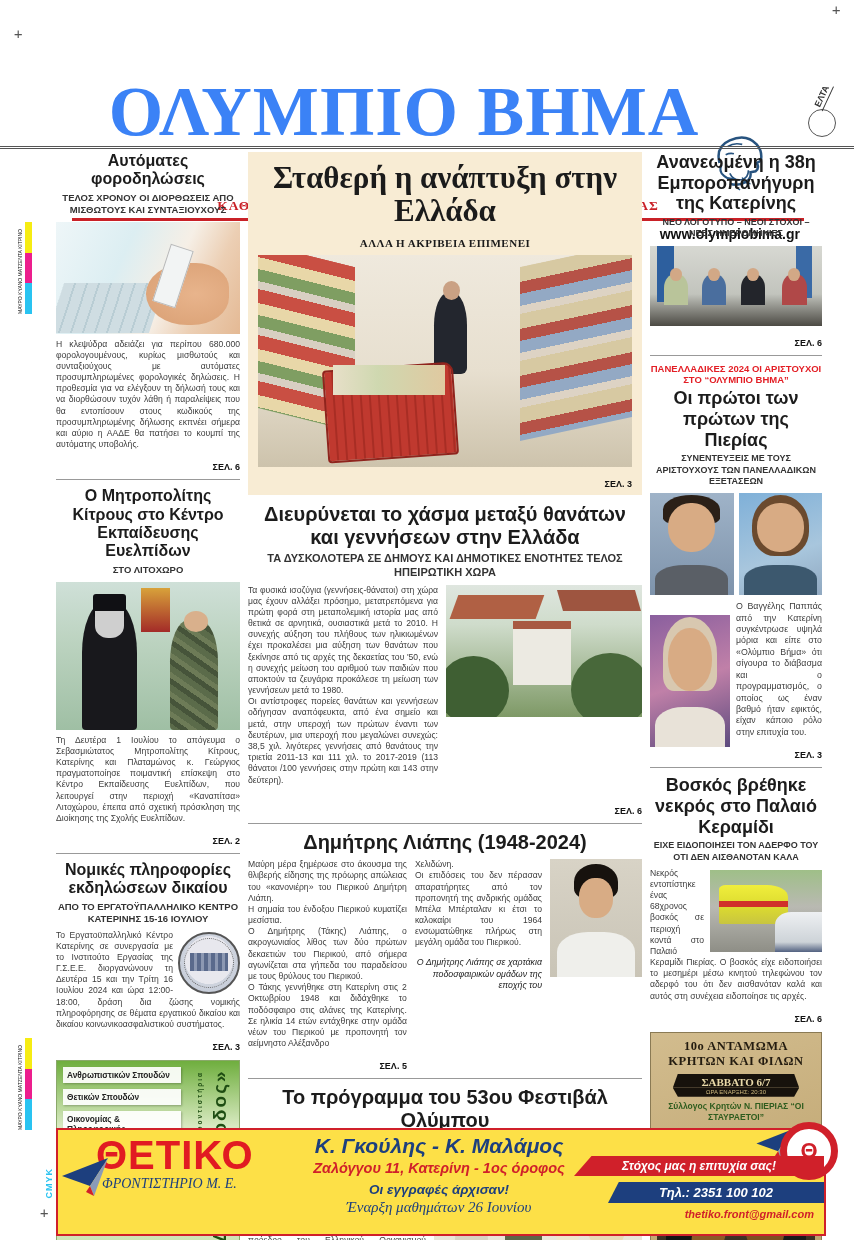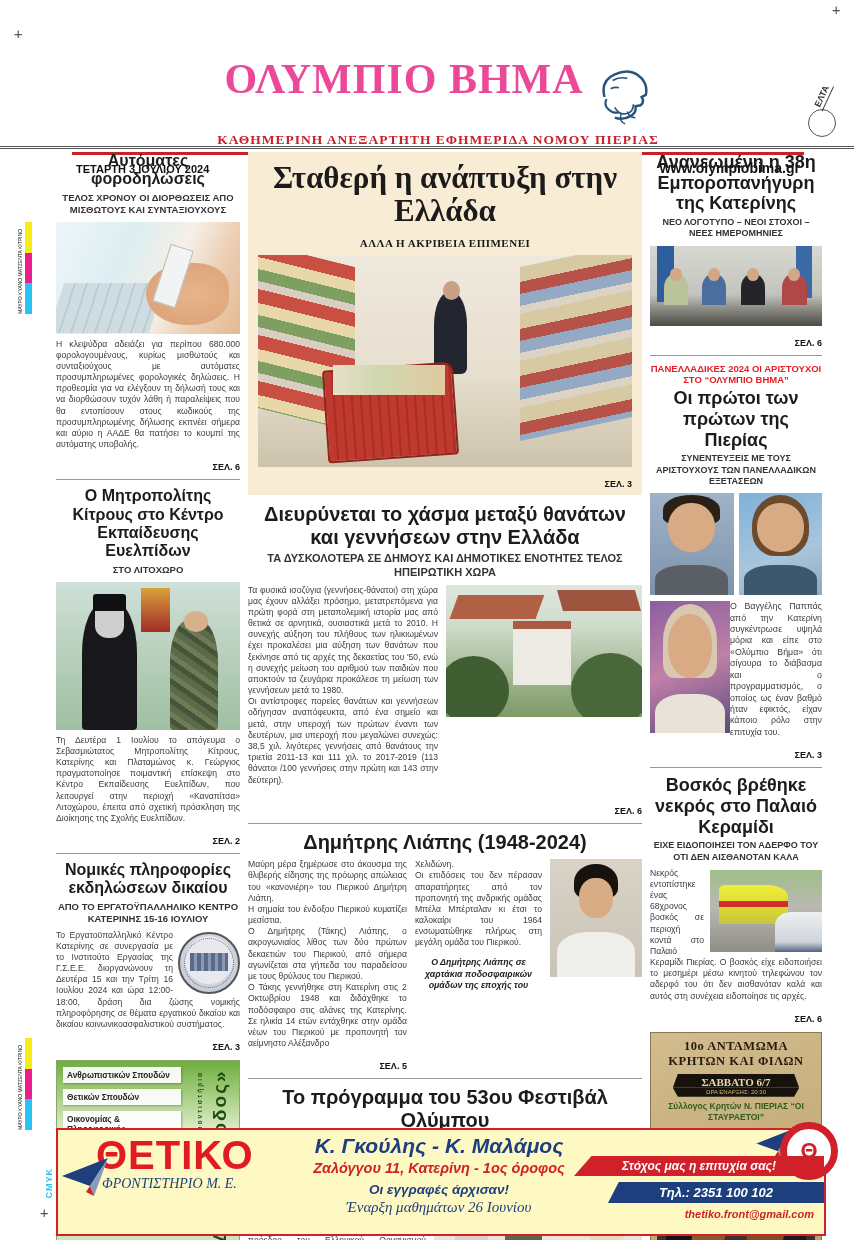--- a/index.html
+++ b/index.html
@@ -16,22 +16,22 @@
   .strip .c-y{background:#f6ec13;} .strip .c-m{background:#ec1e8d;} .strip .c-c{background:#29c3f1;}
   .striptext{position:absolute;left:17px;width:10px;font-size:5px;color:#111;
              writing-mode:vertical-rl;transform:rotate(180deg);letter-spacing:0;}
   .st-top{top:224px;height:90px;} .st-bot{top:1040px;height:90px;}
   .cmyk-vert{position:absolute;left:44px;top:1168px;writing-mode:vertical-rl;transform:rotate(180deg);
              font-size:9px;font-weight:bold;color:#29c3f1;letter-spacing:1px;}
 
   
   .masthead{position:absolute;left:72px;top:30px;width:732px;}
   .mast-row{display:flex;align-items:flex-end;justify-content:center;gap:6px;}
-  .mast-title{font-family:"Liberation Serif",serif;font-weight:bold;color:#ec4899;
-              font-size:42px;line-height:1;letter-spacing:1px;white-space:nowrap;}
+  .mast-title{font-family:"Liberation Serif",serif;font-weight:bold;color:#3b82f6;
+              font-size:70px;line-height:1;letter-spacing:1px;white-space:nowrap;}
   .zeus{width:62px;height:62px;flex:0 0 auto;}
   .tagline{text-align:center;color:#c92127;font-weight:bold;font-size:13.5px;
            font-family:"Liberation Serif",serif;letter-spacing:1px;margin-top:4px;}
   .mast-rule{border:0;border-top:3px solid #c92127;margin:4px 0 5px 0;}
   .dateline{display:flex;justify-content:space-between;align-items:baseline;
             font-size:11px;font-weight:bold;color:#111;padding:0 4px;}
   .dl-web{font-size:14px;}
   .elta{position:absolute;right:-38px;top:55px;width:40px;text-align:center;}
   .elta-mark{display:inline-block;transform:rotate(-65deg);font-size:9px;font-weight:bold;
              color:#333;border-bottom:1px solid #333;padding:1px 2px;}
@@ -136,28 +136,28 @@
 
   
   .growth-box{background:#f8ecd4;padding:10px 10px 6px;}
   .growth-title{font-family:"Liberation Serif",serif;font-weight:bold;font-size:31px;line-height:1.05;
       text-align:center;color:#1b1b1b;}
   .growth-sub{font-family:"Liberation Serif",serif;font-weight:bold;font-size:11px;text-align:center;
       color:#1b1b1b;margin-top:10px;letter-spacing:.5px;}
   .c-title{font-size:20px;} .c-sub{font-size:11px;}
   .tworow{display:flex;gap:8px;margin-top:5px;}
   .tworow .a-body{margin-top:0;}
-  .liapis-caption{font-size:8.8px;font-weight:bold;text-align:center;font-style:italic;margin-top:8px;line-height:1.3;}
+  .liapis-caption{font-size:8.8px;font-weight:normal;text-align:right;font-style:italic;margin-top:8px;line-height:1.3;}
 
   
   .r-title{font-size:18px;} .r-sub{font-size:9px;}
   .kicker{color:#e31e25;font-weight:bold;font-size:9.5px;text-align:center;line-height:1.25;}
   .stu-grid{display:flex;gap:5px;margin-top:6px;}
   .stu-grid .photo{flex:1;height:102px;margin-top:0;}
-  .stu-row{display:flex;margin-top:6px;}
+  .stu-row{display:flex;gap:6px;margin-top:6px;align-items:center;}
   .stu-row .photo{width:80px;height:132px;flex:0 0 auto;margin-top:0;}
   .stu-row .a-body{margin-top:0;font-size:8.8px;}
 
   
   .legal-logo{float:right;width:58px;height:58px;border-radius:50%;border:2px solid #555;margin:2px 0 2px 5px;
       background:radial-gradient(circle at 50% 45%,#e8e8ee 55%,#cfd4de 56%,#b9c2d2 100%);position:relative;overflow:hidden;}
   .legal-logo .ppl{position:absolute;left:18%;top:34%;width:64%;height:30%;
       background:repeating-linear-gradient(90deg,#5a6a8c 0 4px,#8c98b2 4px 7px);}
   .legal-logo .ring{position:absolute;inset:4px;border-radius:50%;border:1px dotted #666;}
 
@@ -189,21 +189,21 @@
       padding:1px 0 2px;clip-path:polygon(0 0,100% 0,96% 100%,4% 100%);}
   .cr-org{font-size:8.5px;color:#2e5c1e;font-weight:bold;text-align:center;margin-top:4px;line-height:1.3;}
   .cr-names{display:flex;justify-content:space-around;font-family:"Liberation Serif",serif;
       font-weight:bold;font-size:9.5px;color:#2a2118;margin-top:3px;}
   .cr-with{font-size:6px;text-align:center;color:#332a1c;margin-top:2px;line-height:1.5;}
   .cr-venue{margin-top:4px;background:rgba(23,18,12,.85);color:#d8c48a;font-size:7.5px;font-weight:bold;
       text-align:center;padding:2px 0;}
 
   
   .footer-ad{position:absolute;left:56px;top:1128px;width:766px;height:104px;border:2px solid #d0202a;
-      background:#fef9c3;display:flex;}
+      background:#fde047;display:flex;}
   .fa-left{width:218px;position:relative;padding:6px 0 0 10px;}
   .fa-brand{color:#e11b22;font-weight:bold;font-size:40px;line-height:.95;letter-spacing:1px;margin-left:28px;}
   .fa-brand-sub{font-family:"Liberation Serif",serif;font-style:italic;color:#1d3f7e;font-size:14px;margin:2px 0 0 34px;}
   .fa-plane{position:absolute;left:2px;top:26px;width:52px;height:44px;}
   .fa-mid{flex:1;text-align:center;padding-top:4px;}
   .fa-names{color:#1d3f7e;font-weight:bold;font-style:italic;font-size:21px;}
   .fa-addr{color:#d0202a;font-weight:bold;font-style:italic;font-size:14.5px;margin-top:2px;}
   .fa-line1{color:#1d3f7e;font-weight:bold;font-style:italic;font-size:13.5px;margin-top:6px;}
   .fa-line2{color:#1d3f7e;font-family:"Liberation Serif",serif;font-style:italic;font-size:15px;margin-top:2px;}
   .fa-right{width:232px;position:relative;}

